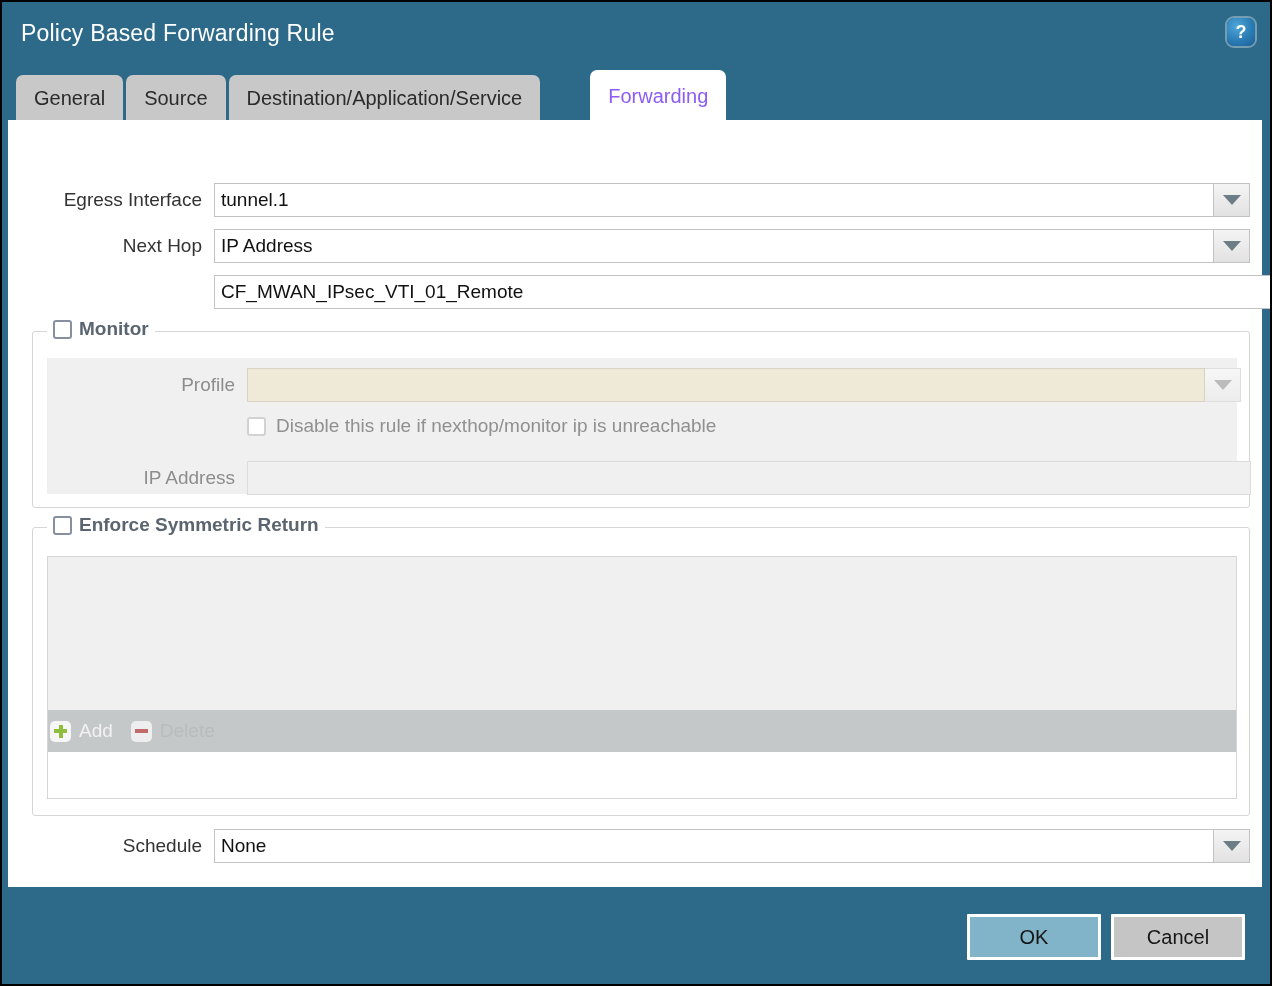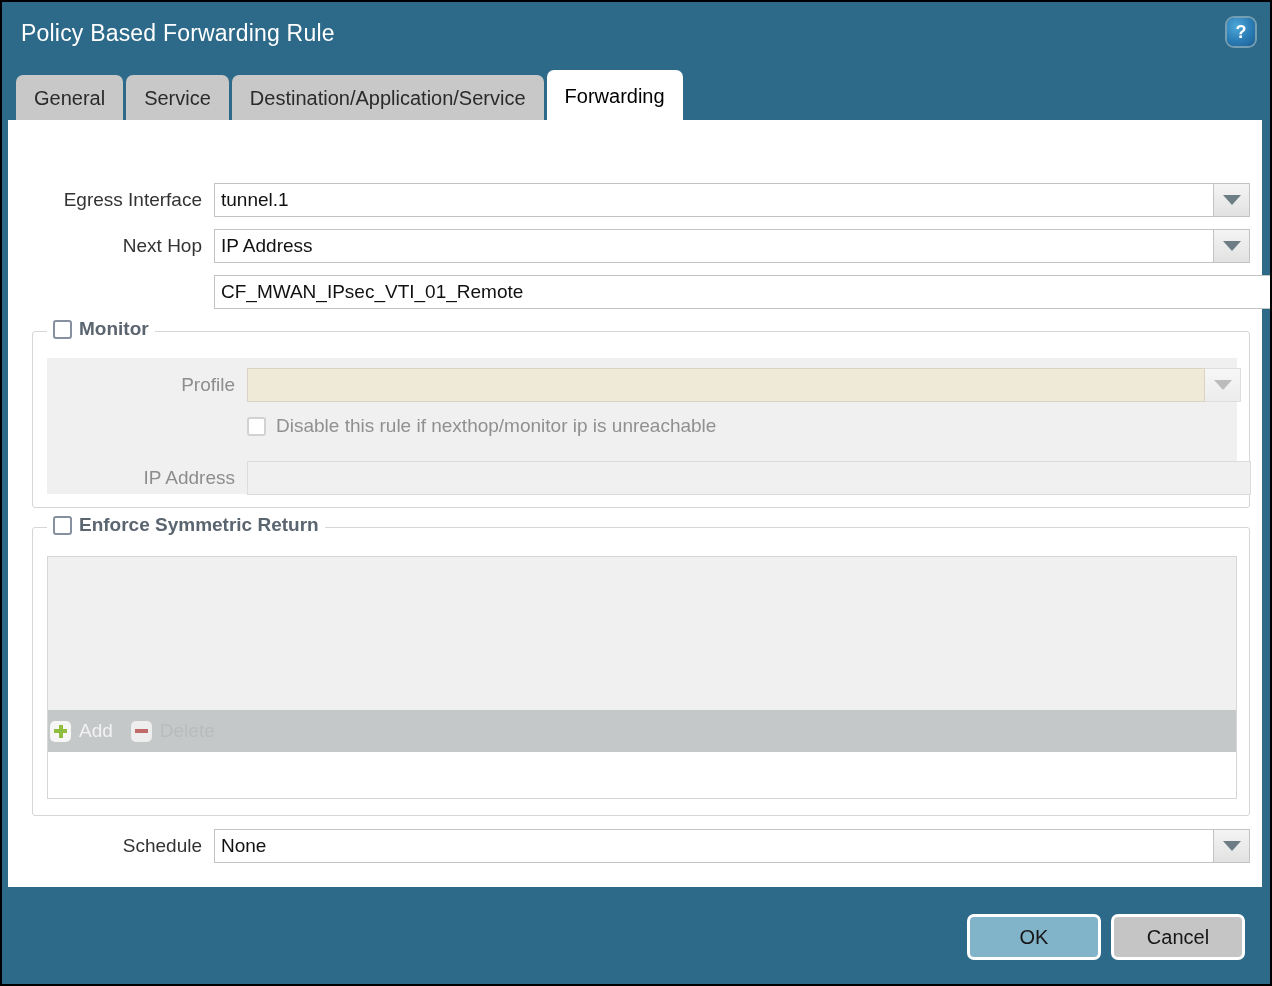--- a/index.html
+++ b/index.html
@@ -76,21 +76,22 @@
     padding: 0 18px;
     display: flex;
     align-items: center;
     font-size: 20px;
     white-space: nowrap;
     cursor: pointer;
   }
   .tab.active {
     background: #ffffff;
     height: 52px;
-    color: #000000;
+    color: #8b5cf6;
+    margin-left: 47px;
   }
 
   
   .panel {
     position: absolute;
     left: 6px;
     top: 118px;
     width: 1254px;
     height: 767px;
     background: #ffffff;
@@ -272,21 +273,21 @@
     left: 0;
     top: 885px;
     width: 1272px;
     height: 101px;
     background: #2d6a8a;
   }
   .btn {
     position: absolute;
     box-sizing: border-box;
     height: 46px;
-    border-radius: 7px;
+    border-radius: 1px;
     border: 3px solid #ffffff;
     display: flex;
     align-items: center;
     justify-content: center;
     font-size: 20px;
     color: #161616;
     cursor: pointer;
   }
   .btn.ok { background: #82b4c9; width: 134px; left: 965px; top: 27px; }
   .btn.cancel { background: #c5c5c5; width: 134px; left: 1109px; top: 27px; }
@@ -298,21 +299,21 @@
 
   <div class="titlebar">
     <div class="title-text">Policy Based Forwarding Rule</div>
     <div class="help-icon">
       <span>?</span>
     </div>
   </div>
 
   <div class="tabbar">
     <div class="tab">General</div>
-    <div class="tab">Service</div>
+    <div class="tab">Source</div>
     <div class="tab">Destination/Application/Service</div>
     <div class="tab active">Forwarding</div>
   </div>
 
   <div class="panel">
 
 
     <div class="form-row" style="left:6px; top:63px;">
       <div class="lbl">Egress Interface</div>
       <div class="inputwrap">

